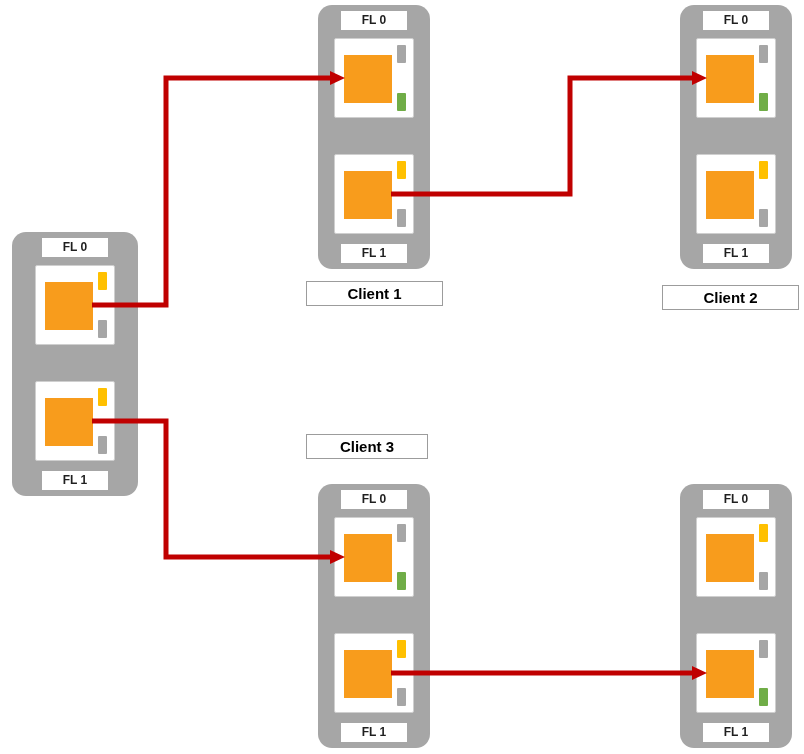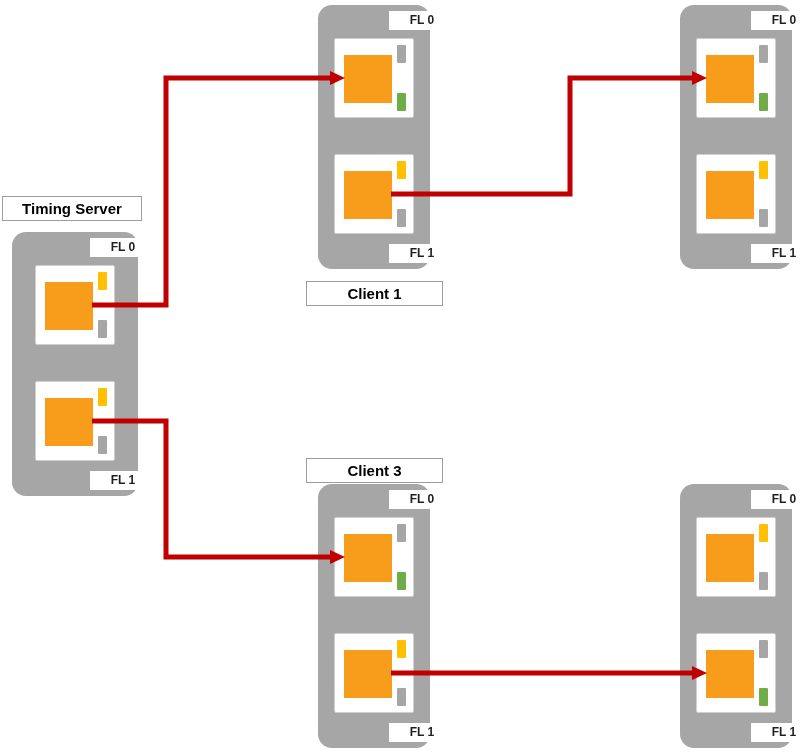--- a/index.html
+++ b/index.html
@@ -5,21 +5,21 @@
   * { margin:0; padding:0; box-sizing:border-box; }
   html,body { background:#ffffff; }
   body { font-family:"Liberation Sans", sans-serif; }
   .canvas { position:relative; width:804px; height:754px; background:#ffffff; overflow:hidden; }
 
   .device-body { position:absolute; width:112px; height:264px; background:#a6a6a6; border-radius:14px; }
   .device-body.wide { width:126px; }
 
   .fl-label { position:absolute; left:50%; transform:translateX(-50%); width:66px; height:19px;
               background:#ffffff; font-size:12px; font-weight:bold; color:#1f1f1f;
-              text-align:center; line-height:19px;margin-left:48px; }
+              text-align:center; line-height:19px; }
   .fl-top { top:6px; }
   .fl-bottom { bottom:6px; }
 
   .port { position:absolute; left:50%; transform:translateX(-50%); width:80px; height:80px;
           background:#ffffff; border:1px solid #cfcfcf; border-radius:2px; }
   .port.p0 { top:33px; }
   .port.p1 { top:149px; }
 
   .jack { position:absolute; left:9px; top:16px; width:48px; height:48px; background:#f89c1c; }
   .led  { position:absolute; right:7px; width:9px; height:18px; background:#a6a6a6; border-radius:1px; }
@@ -33,21 +33,21 @@
   .pos-server  { left:12px;  top:232px; }
   .pos-client1 { left:318px; top:5px; }
   .pos-client2 { left:680px; top:5px; }
   .pos-client3 { left:318px; top:484px; }
   .pos-client4 { left:680px; top:484px; }
 
   
   .lbl-server  { left:2px;   top:196px; width:140px; }
   .lbl-client1 { left:306px; top:281px; width:137px; }
   .lbl-client2 { left:662px; top:285px; width:137px; }
-  .lbl-client3 { left:306px; top:434px; width:137px;margin-top:24px; }
+  .lbl-client3 { left:306px; top:434px; width:122px; }
   .lbl-client4 { left:662px; top:434px; width:137px; }
 
   #arrows { position:absolute; left:0; top:0; width:804px; height:754px; pointer-events:none; z-index:5; }
 </style>
 </head>
 <body>
 
 <div class="canvas">
 
   <div class="device-body wide pos-server" style="background: rgb(166, 166, 166);">
@@ -57,21 +57,20 @@
       <div class="led top" style="background: rgb(255, 192, 0);"></div>
       <div class="led bottom" style="background: rgb(166, 166, 166);"></div>
     </div>
     <div class="port p1">
       <div class="jack" style="background: rgb(248, 156, 28);"></div>
       <div class="led top" style="background: rgb(255, 192, 0);"></div>
       <div class="led bottom" style="background: rgb(166, 166, 166);"></div>
     </div>
     <div class="fl-label fl-bottom">FL 1</div>
   </div>
-  <div class="name-label lbl-server">Timing Server</div>
 
   <div class="device-body pos-client1" style="background: rgb(166, 166, 166);">
     <div class="fl-label fl-top">FL 0</div>
     <div class="port p0">
       <div class="jack" style="background: rgb(248, 156, 28);"></div>
       <div class="led top" style="background: rgb(166, 166, 166);"></div>
       <div class="led bottom" style="background: rgb(112, 173, 71);"></div>
     </div>
     <div class="port p1">
       <div class="jack" style="background: rgb(248, 156, 28);"></div>
@@ -89,20 +88,21 @@
       <div class="led top" style="background: rgb(166, 166, 166);"></div>
       <div class="led bottom" style="background: rgb(112, 173, 71);"></div>
     </div>
     <div class="port p1">
       <div class="jack" style="background: rgb(248, 156, 28);"></div>
       <div class="led top" style="background: rgb(255, 192, 0);"></div>
       <div class="led bottom" style="background: rgb(166, 166, 166);"></div>
     </div>
     <div class="fl-label fl-bottom">FL 1</div>
   </div>
+  <div class="name-label lbl-client2">Client 2</div>
 
   <div class="device-body pos-client3" style="background: rgb(166, 166, 166);">
     <div class="fl-label fl-top">FL 0</div>
     <div class="port p0">
       <div class="jack" style="background: rgb(248, 156, 28);"></div>
       <div class="led top" style="background: rgb(166, 166, 166);"></div>
       <div class="led bottom" style="background: rgb(112, 173, 71);"></div>
     </div>
     <div class="port p1">
       <div class="jack" style="background: rgb(248, 156, 28);"></div>

